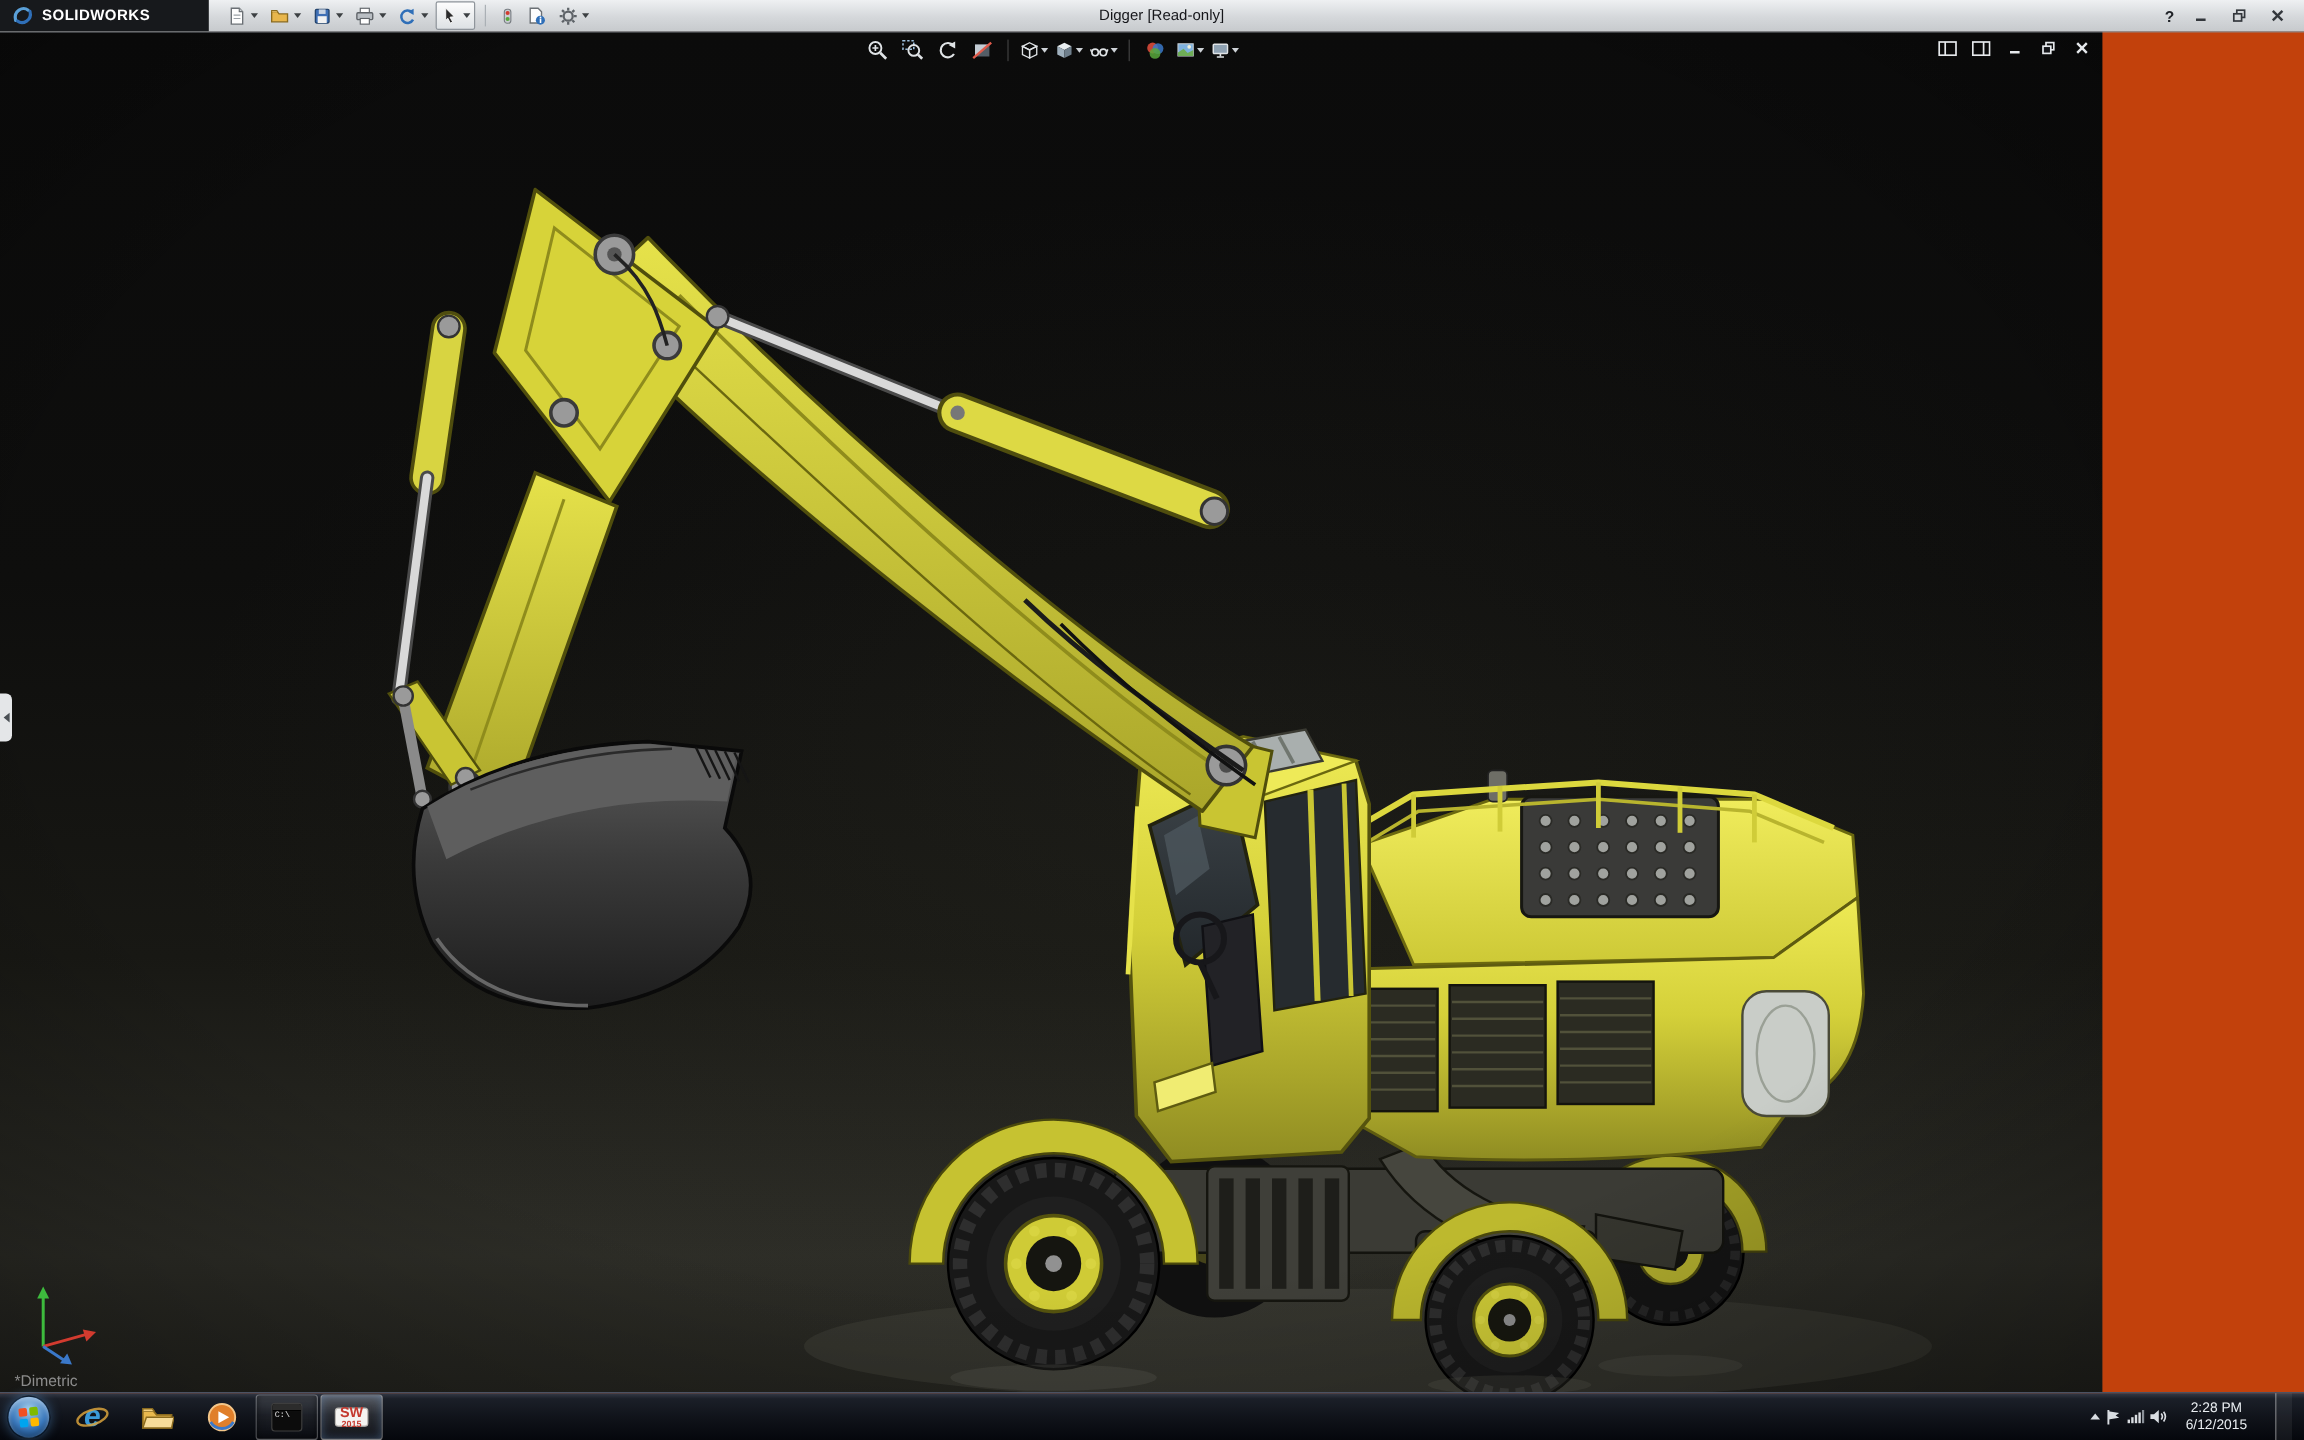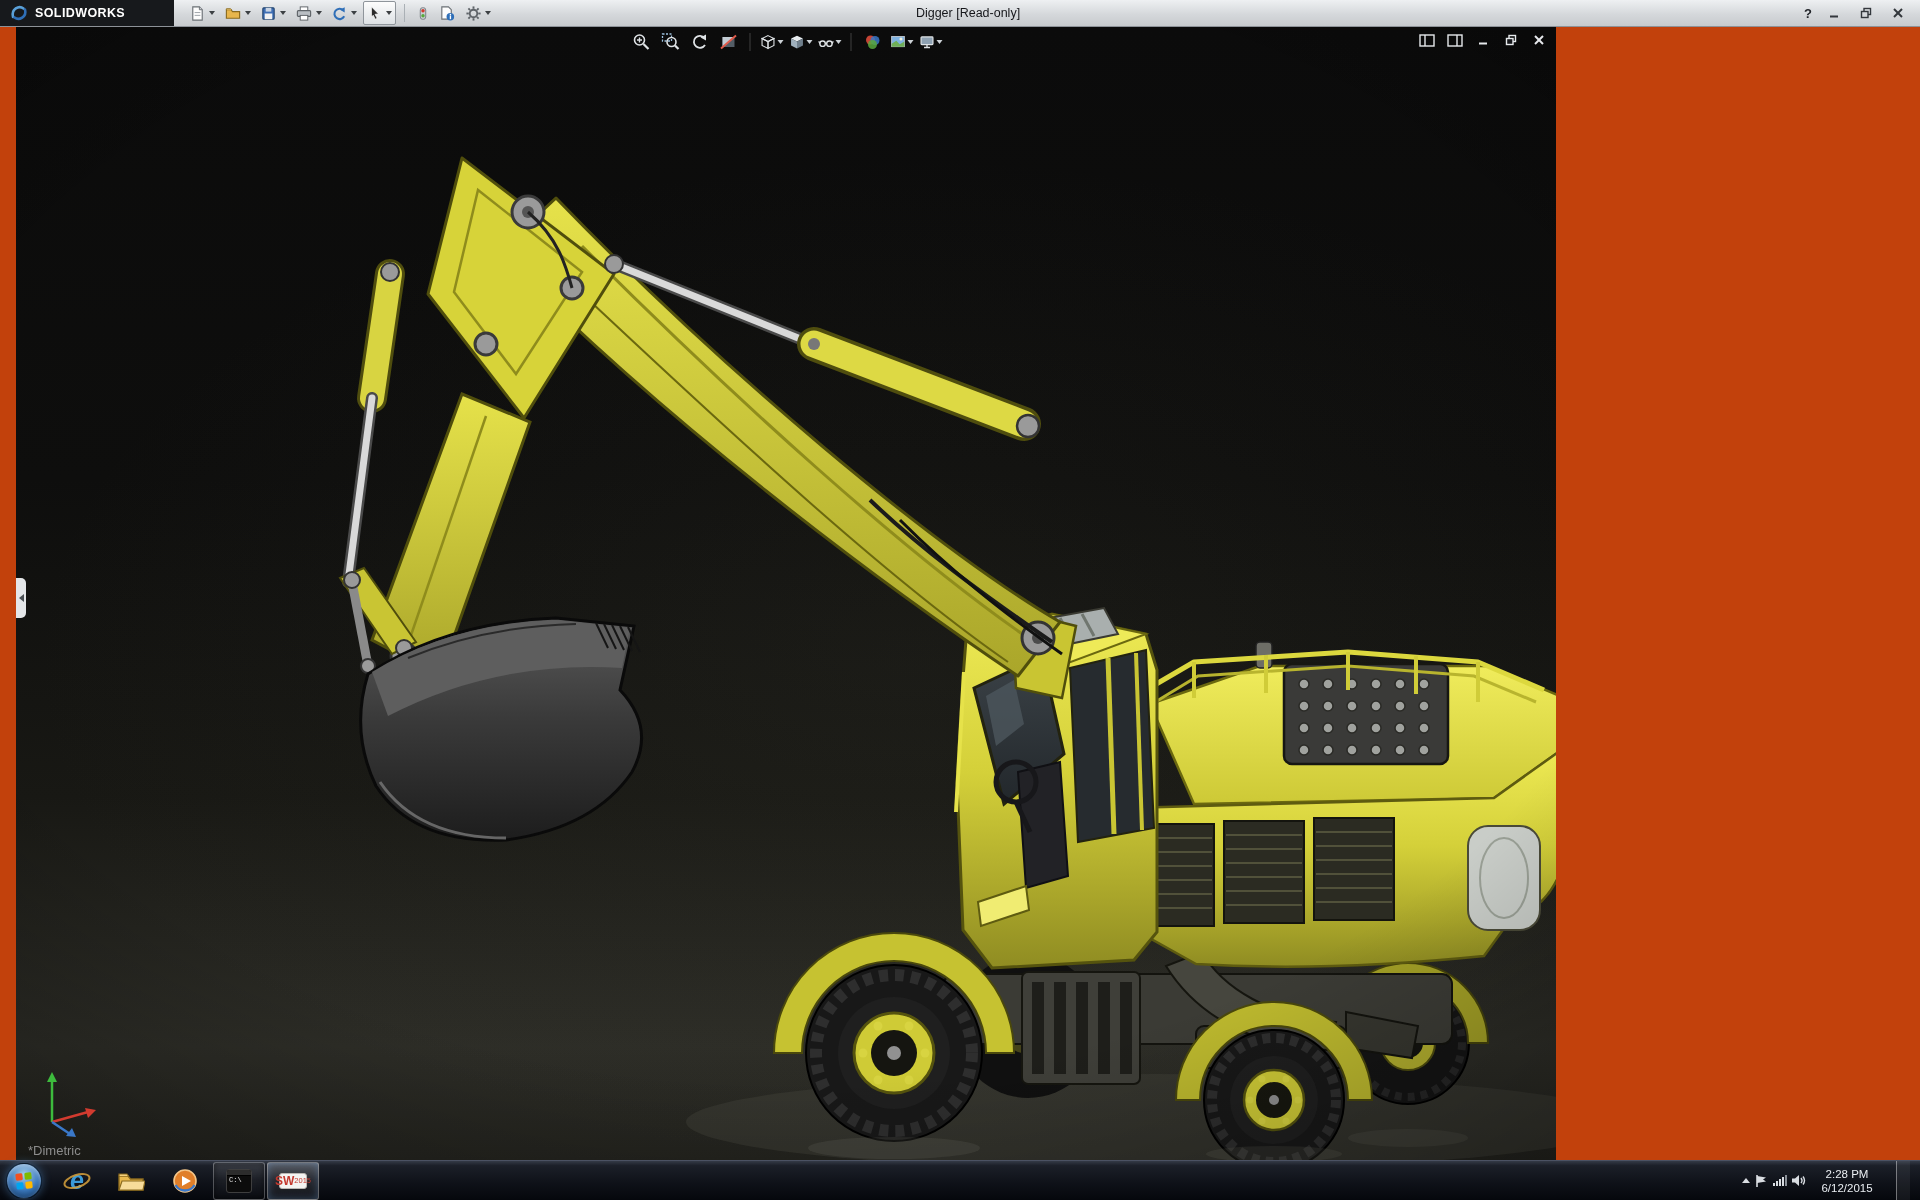--- a/index.html
+++ b/index.html
@@ -16,21 +16,21 @@
   .tbtn{height:22px;display:flex;align-items:center;padding:0 3px;border-radius:2px;}
   .tbtn.boxed{border:1px solid #8f959b;background:linear-gradient(#fdfdfd,#dde1e4);}
   .dd{width:0;height:0;border-left:3.5px solid transparent;border-right:3.5px solid transparent;border-top:4px solid #3c4043;margin-left:3px;}
   .sep-v{width:1px;height:18px;background:#aab0b5;margin:0 5px;}
   .win-title{position:absolute;left:16px;right:0;top:6px;text-align:center;font-size:12.5px;color:#15161a;pointer-events:none;}
   .win-ctrls{margin-left:auto;display:flex;align-items:center;gap:12px;padding-right:12px;z-index:2;}
   .win-ctrls .help{font-size:13px;color:#202328;font-weight:bold;}
   .cbtn{display:flex;align-items:center;justify-content:center;width:20px;height:18px;}
 
   
-  .viewport{position:absolute;top:26px;left:16px;width:1540px;height:1134px;
+  .viewport{position:absolute;top:26px;left:0;width:1752px;height:1134px;
     background:linear-gradient(#0b0b0b,#0e0e0d 40%,#181814 68%,#2d2d27 90%,#23231e 100%);overflow:hidden;}
   .vp-glow{position:absolute;inset:0;background:radial-gradient(ellipse 1250px 720px at 58% 56%, rgba(66,66,54,.16), rgba(0,0,0,0) 70%);pointer-events:none;}
   .vp-vignette{position:absolute;inset:0;background:radial-gradient(ellipse 1400px 900px at 50% 45%, rgba(0,0,0,0) 60%, rgba(0,0,0,.42) 100%);pointer-events:none;}
   .scene{position:absolute;top:0;left:0;}
 
   
   .hud{position:absolute;top:4px;left:50%;transform:translateX(-50%);display:flex;align-items:center;gap:5px;z-index:5;}
   .hud-btn{width:24px;height:24px;display:flex;align-items:center;justify-content:center;border-radius:3px;}
   .hud-sep{width:1px;height:18px;background:rgba(255,255,255,.22);margin:0 4px;}
   .dd-l{width:0;height:0;border-left:3.5px solid transparent;border-right:3.5px solid transparent;border-top:4px solid #cdd2d7;margin-left:1px;}
@@ -60,23 +60,23 @@
   .flag i{border-radius:1.5px;display:block;}
   .tb-app{width:52px;height:38px;display:flex;align-items:center;justify-content:center;border-radius:3px;margin:0 1px;position:relative;box-sizing:border-box;}
   .tb-app.running{border:1px solid rgba(255,255,255,.25);background:linear-gradient(rgba(255,255,255,.14),rgba(255,255,255,.05) 45%,rgba(255,255,255,.02));box-shadow:inset 0 0 6px rgba(0,0,0,.5);}
   .tb-app.active{border:1px solid rgba(255,255,255,.32);background:linear-gradient(rgba(255,255,255,.26),rgba(255,255,255,.10) 45%,rgba(255,255,255,.05));box-shadow:inset 0 0 8px rgba(120,170,230,.35);}
   .ie-e{font-size:25px;font-weight:bold;font-style:italic;color:#3a9ad9;line-height:1;position:relative;}
   .ie-wrap{position:relative;width:30px;height:30px;display:flex;align-items:center;justify-content:center;}
   .ie-ring{position:absolute;left:0;top:6px;}
   .cmd-box{width:26px;height:24px;background:#0c0c0c;border:1px solid #3e3e3e;border-radius:3px;box-sizing:border-box;overflow:hidden;}
   .cmd-strip{height:5px;background:#2c2c2c;border-bottom:1px solid #000;}
   .cmd-txt{font-family:"Liberation Mono",monospace;font-size:7px;color:#e8e8e8;padding-left:2px;line-height:9px;}
-  .sw-box{width:28px;height:16px;background:#f4f3f1;border:1px solid #b9b6b2;border-radius:3px;display:flex;align-items:center;justify-content:center;box-sizing:border-box;}
+  .sw-box{width:28px;height:16px;background:#f4f3f1;border:1px solid #b9b6b2;border-radius:3px;display:flex;flex-direction:column;align-items:center;justify-content:center;box-sizing:border-box;}
   .sw-mark{color:#c4392f;font-weight:bold;font-size:12px;line-height:12px;}
-  .sw-year{color:#c4392f;font-size:7.5px;line-height:8px;font-weight:normal;}
+  .sw-year{color:#c4392f;font-size:7.5px;line-height:8px;font-weight:bold;}
   .tb-spacer{flex:1 1 auto;}
   .tray{display:flex;align-items:center;gap:4px;margin-right:10px;}
   .tray-caret{width:0;height:0;border-left:4px solid transparent;border-right:4px solid transparent;border-bottom:5px solid #d9dde2;}
   .clock{width:74px;text-align:center;color:#e9edf1;font-size:11.5px;line-height:14px;margin-right:6px;}
   .show-desktop{width:13px;height:40px;border-left:1px solid rgba(255,255,255,.4);background:rgba(255,255,255,.06);margin-left:2px;}
 </style>
 </head>
 <body>
 
 <div class="screen">

